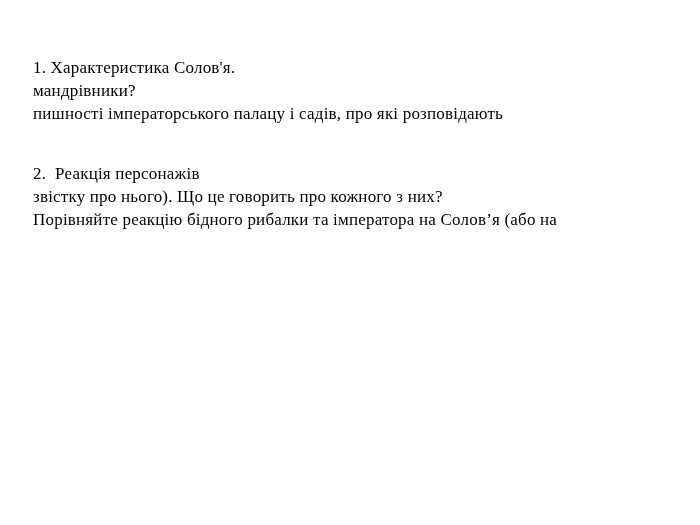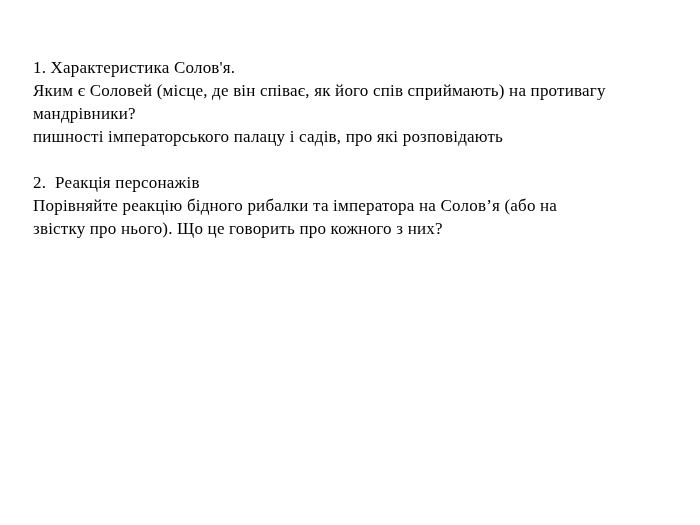--- a/index.html
+++ b/index.html
@@ -23,40 +23,39 @@
     font-family: "Liberation Serif", "DejaVu Serif", serif;
     font-size: 17px;
     line-height: 23px;
     letter-spacing: 0.2px;
   }
   .para {
     margin: 0;
     padding: 0;
   }
   .para-gap {
-    margin-top: 23px;
+    margin-top: 37px;
   }
   .line {
     white-space: pre;
     min-height: 23px;
   }
 </style>
 </head>
 <body>
 
 <div class="slide" style="background: rgb(255, 255, 255);">
   <div class="text-block" style="color: rgb(0, 0, 0);">
 
     <div class="para">
       <div class="line">1. Характеристика Солов'я.</div>
-      <div class="line">Яким є Соловей (місце, де він співає, як його спів сприймають) на противагу</div>
       <div class="line">мандрівники?</div>
       <div class="line">пишності імператорського палацу і садів, про які розповідають</div>
     </div>
 
     <div class="para para-gap">
       <div class="line">2.  Реакція персонажів</div>
+      <div class="line">звістку про нього). Що це говорить про кожного з них?</div>
       <div class="line">Порівняйте реакцію бідного рибалки та імператора на Солов’я (або на</div>
-      <div class="line">звістку про нього). Що це говорить про кожного з них?</div>
     </div>
 
   </div>
 </div>
 
 </body></html>

